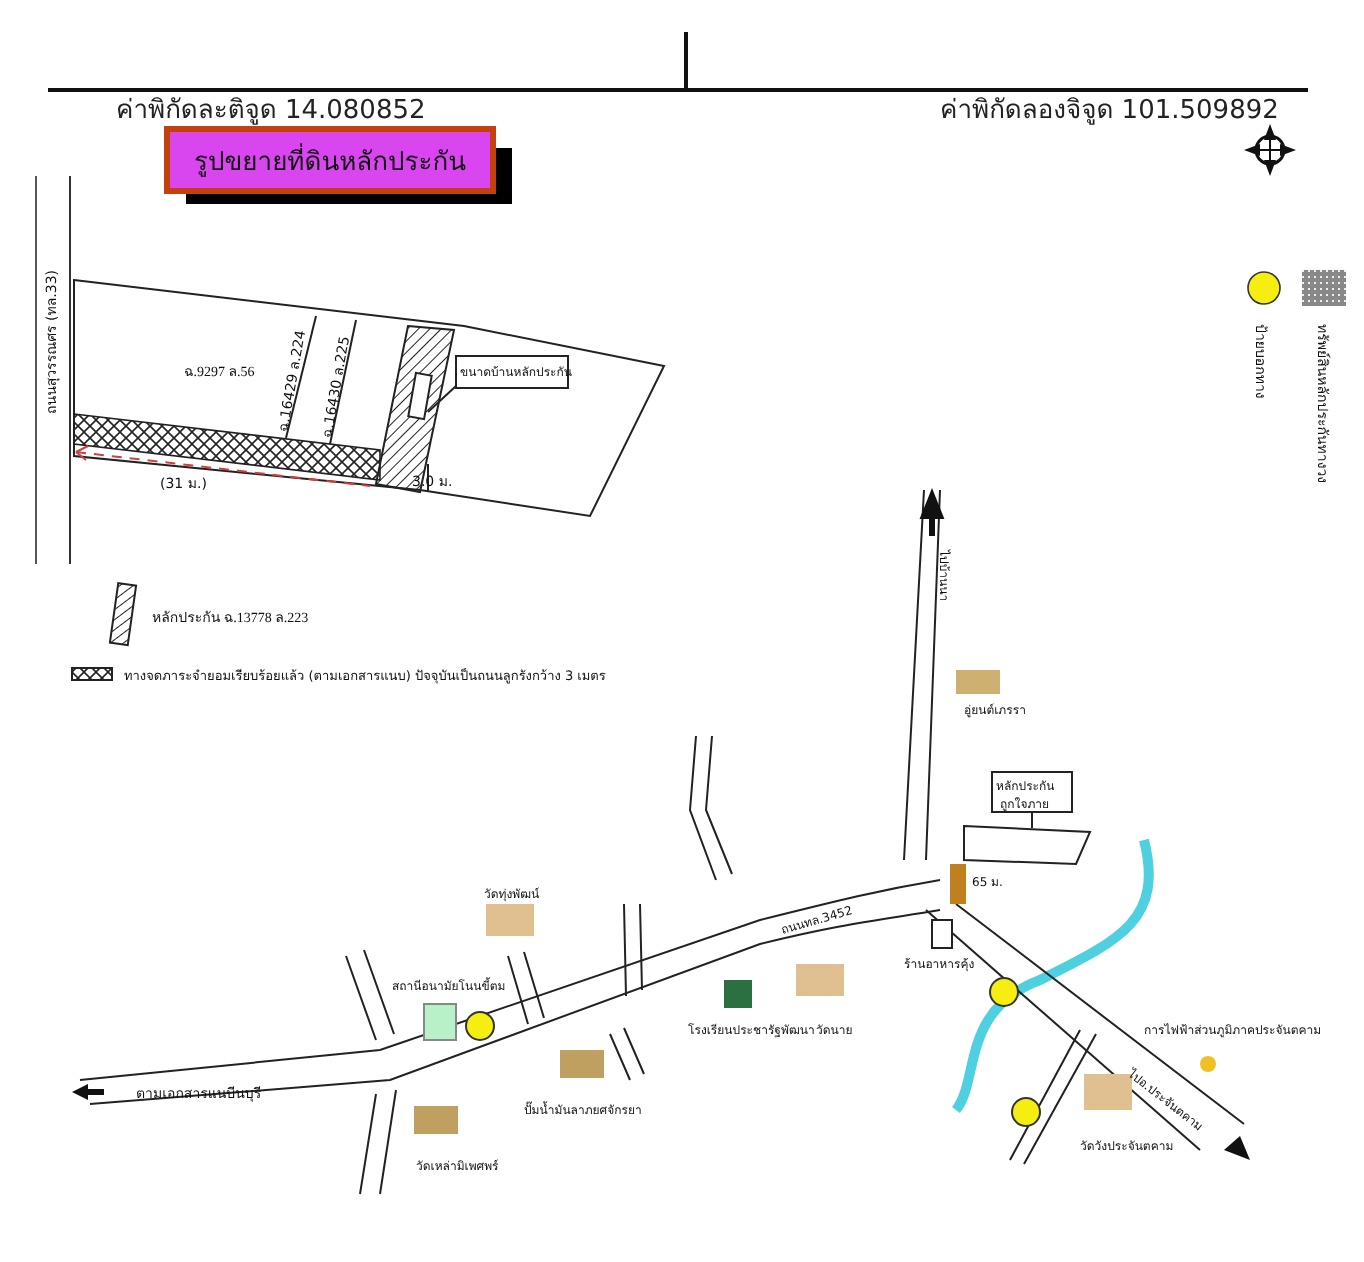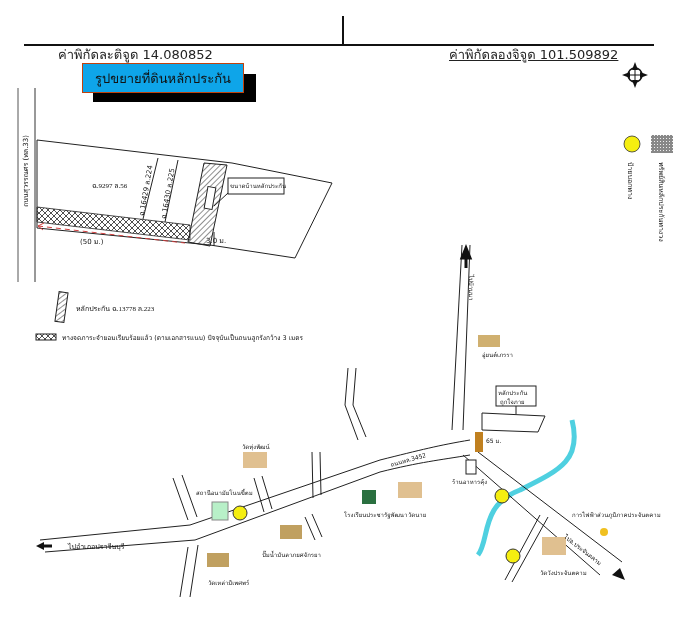--- a/index.html
+++ b/index.html
@@ -1,31 +1,31 @@
 <!DOCTYPE html>
 <html><head>
 <meta charset="utf-8">
 <style>
   html, body { margin:0; padding:0; background:#ffffff; }
   body { width:682px; height:631px; position:relative; overflow:hidden; font-family:"DejaVu Sans", sans-serif; color:#111; }
   .abs { position:absolute; }
   .coord { font-size:13px; top:20px; color:#222;margin-top:24px; }
   .hline { position:absolute; left:24px; top:44px; width:630px; height:2px; background:#111; }
   .vdiv { position:absolute; left:342px; top:16px; width:2px; height:29px; background:#111; }
-  .title-box { position:absolute; left:82px; top:63px; width:160px; height:28px; border:1px solid #c2410c; background:#0ea5e9; font-size:13px; display:flex; align-items:center; justify-content:center; z-index:2; }
+  .title-box { position:absolute; left:82px; top:63px; width:160px; height:28px; border:3px solid #c2410c; background:#d946ef; font-size:13px; display:flex; align-items:center; justify-content:center; z-index:2; }
   .title-shadow { position:absolute; left:93px; top:74px; width:163px; height:28px; background:#000; }
   svg { position:absolute; left:0; top:0; }
   .tiny { font-size:7px; }
   .vert { writing-mode:vertical-rl; }
 </style>
 </head>
 <body>
 
 <div class="abs coord" style="left:58px;">ค่าพิกัดละติจูด 14.080852</div>
-<div class="abs coord" style="left:449px;text-decoration:underline;">ค่าพิกัดลองจิจูด 101.509892</div>
+<div class="abs coord" style="left:470px;">ค่าพิกัดลองจิจูด 101.509892</div>
 <div class="vdiv"></div>
 <div class="hline"></div>
 
 <div class="title-shadow"></div>
 <div class="title-box">รูปขยายที่ดินหลักประกัน</div>
 
 <svg width="682" height="631" viewBox="0 0 682 631">
   <defs>
     <pattern id="xhatch" width="6" height="6" patternUnits="userSpaceOnUse">
       <path d="M0,0 L6,6 M6,0 L0,6" stroke="#222" stroke-width="0.8"></path>
@@ -120,28 +120,28 @@
 
 <div class="abs tiny vert" style="left:625px;top:162px;">ป้ายบอกทาง</div>
 <div class="abs tiny vert" style="left:656px;top:162px;">ทรัพย์สินหลักประกันทางวง</div>
 
 <div class="abs tiny vert" style="left:20px;top:135px;transform:rotate(180deg);">ถนนสุวรรณศร (ทล.33)</div>
 <div class="abs tiny" style="left:92px;top:180px;font-family:Liberation Serif, serif;">ฉ.9297 ล.56</div>
 <div class="abs tiny" style="left:120px;top:185px;transform:rotate(-80deg);">ฉ.16429 ล.224</div>
 <div class="abs tiny" style="left:142px;top:188px;transform:rotate(-80deg);">ฉ.16430 ล.225</div>
 <div class="abs tiny" style="left:230px;top:181px;font-size:6px;">ขนาดบ้านหลักประกัน</div>
 <div class="abs tiny" style="left:206px;top:235px;">3.0 ม.</div>
-<div class="abs tiny" style="left:80px;top:236px;">(50 ม.)</div>
+<div class="abs tiny" style="left:80px;top:236px;">(31 ม.)</div>
 
 <div class="abs tiny" style="left:76px;top:303px;font-family:Liberation Serif, serif;">หลักประกัน ฉ.13778 ล.223</div>
 <div class="abs tiny" style="left:62px;top:333px;font-size:6.5px;">ทางจดภาระจำยอมเรียบร้อยแล้ว (ตามเอกสารแนบ) ปัจจุบันเป็นถนนลูกรังกว้าง 3 เมตร</div>
 
 <div class="abs tiny vert" style="left:466px;top:275px;font-size:6px;">ไปบ้านนา</div>
 <div class="abs tiny" style="left:390px;top:455px;transform:rotate(-16deg);font-size:6px;">ถนนทล.3452</div>
-<div class="abs tiny" style="left:68px;top:541px;font-size:7px;">ไปอำเภอปราจีนบุรี</div>
+<div class="abs tiny" style="left:68px;top:541px;font-size:7px;">ตามเอกสารแนบีนบุรี</div>
 <div class="abs tiny" style="left:560px;top:545px;transform:rotate(38deg);font-size:6px;">ไปอ.ประจันตคาม</div>
 <div class="abs tiny" style="left:498px;top:388px;font-size:6px;">หลักประกัน</div>
 <div class="abs tiny" style="left:500px;top:397px;font-size:6px;">ถูกใจภาย</div>
 <div class="abs tiny" style="left:486px;top:436px;font-size:6px;">65 ม.</div>
 
 <div class="abs tiny" style="left:482px;top:350px;font-size:6px;">อู่ยนต์เภรรา</div>
 <div class="abs tiny" style="left:242px;top:442px;font-size:6px;">วัดทุ่งพัฒน์</div>
 <div class="abs tiny" style="left:196px;top:488px;font-size:6px;">สถานีอนามัยโนนขี้ตม</div>
 <div class="abs tiny" style="left:262px;top:550px;font-size:6px;">ปั๊มน้ำมันลาภยศจักรยา</div>
 <div class="abs tiny" style="left:208px;top:578px;font-size:6px;">วัดเหล่ามิเพศพร์</div>

